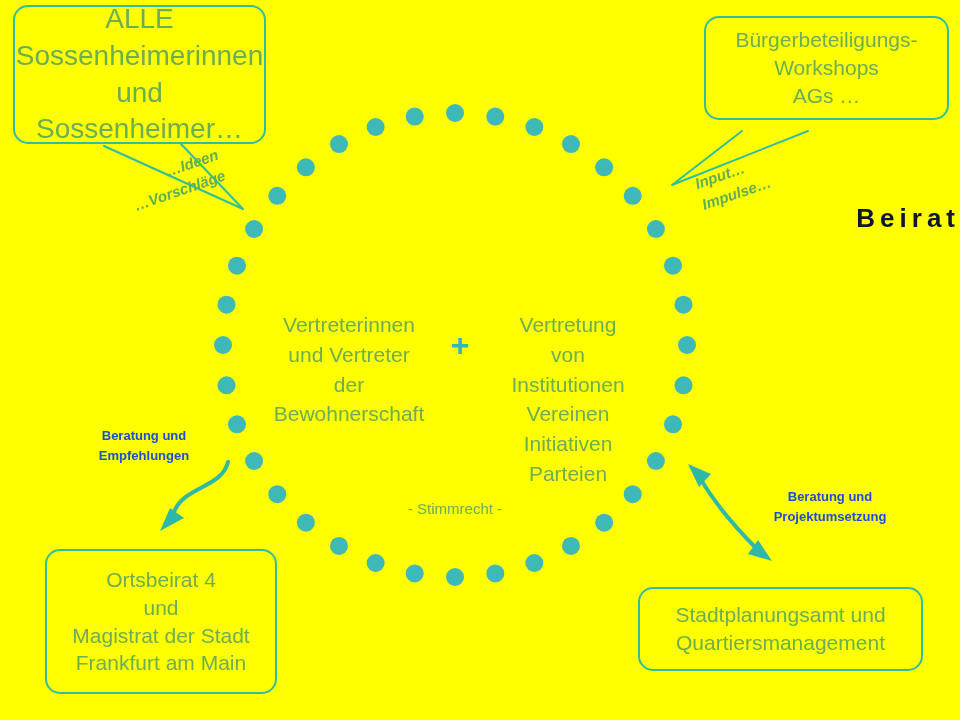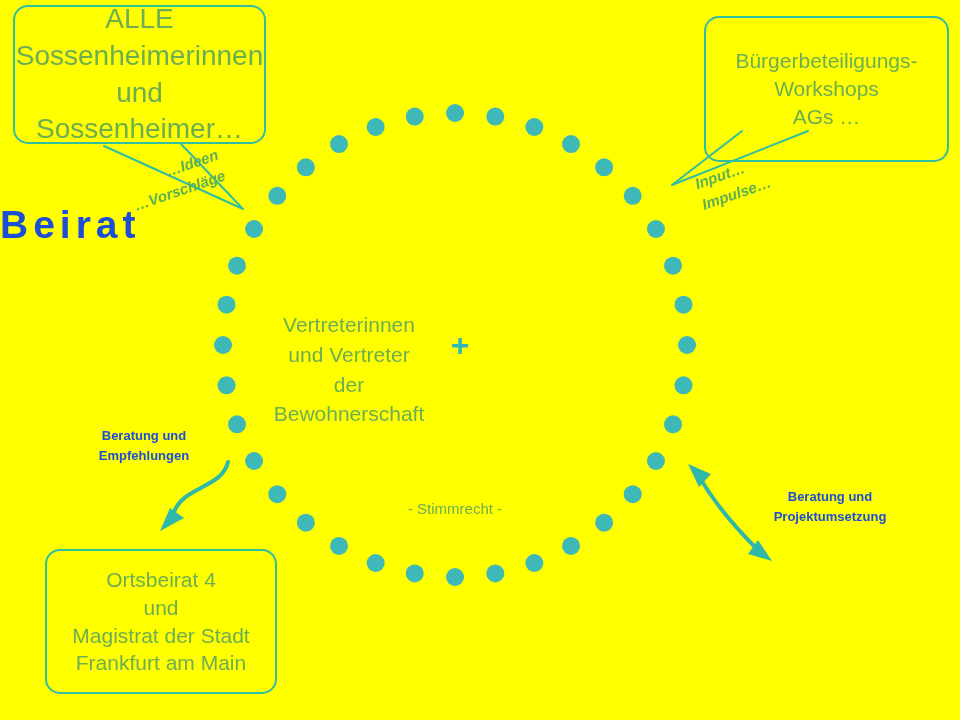--- a/index.html
+++ b/index.html
@@ -39,44 +39,44 @@
     flex-direction: column;
     align-items: center;
     justify-content: center;
     white-space: pre-line;
   }
   #box-all {
     left: 13px;  top: 5px;   width: 253px; height: 139px;
     font-size: 28px;
   }
   #box-workshops {
-    left: 704px; top: 16px;  width: 245px; height: 146px;
+    left: 704px; top: 16px;  width: 245px; height: 104px;
     font-size: 21px;
   }
   #box-ortsbeirat {
     left: 45px;  top: 549px; width: 232px; height: 145px;
     font-size: 21px;
   }
   #box-stadtplanung {
     left: 638px; top: 587px; width: 285px; height: 84px;
     font-size: 21px;
   }
 
   
   .ctr {
     position: absolute;
     text-align: center;
     color: #6cae54;
     white-space: pre-line;
   }
   #beirat-title {
     left: 0; top: 203px; width: 960px;
-    text-align: left;
-    color: #1d4ed8;
-    font-size: 39px;
+    text-align: right;
+    color: #0f172a;
+    font-size: 26px;
     font-weight: bold;
     letter-spacing: 5px;
   }
   #col-left {
     left: 264px; top: 310px; width: 170px;
     font-size: 21px; line-height: 1.42;
   }
   #col-right {
     left: 483px; top: 310px; width: 170px;
     font-size: 21px; line-height: 1.42;
@@ -193,30 +193,38 @@
 
   <div class="box" id="box-workshops">Bürgerbeteiligungs-
 Workshops
 AGs …</div>
 
   <div class="box" id="box-ortsbeirat">Ortsbeirat 4
 und
 Magistrat der Stadt
 Frankfurt am Main</div>
 
+  <div class="box" id="box-stadtplanung">Stadtplanungsamt und
+Quartiersmanagement</div>
 
   <div class="ctr" id="beirat-title">Beirat</div>
 
   <div class="ctr" id="col-left">Vertreterinnen
 und Vertreter
 der
 Bewohnerschaft</div>
 
   <div class="ctr" id="plus-sign">+</div>
 
+  <div class="ctr" id="col-right">Vertretung
+von
+Institutionen
+Vereinen
+Initiativen
+Parteien</div>
 
   <div class="ctr" id="stimmrecht">- Stimmrecht -</div>
 
   <div class="anno-rot" id="anno-ideen">…Ideen
 …Vorschläge</div>
 
   <div class="anno-rot" id="anno-input">Input…
 Impulse…</div>
 
   <div class="anno" id="anno-beratung-empfehlungen">Beratung und

